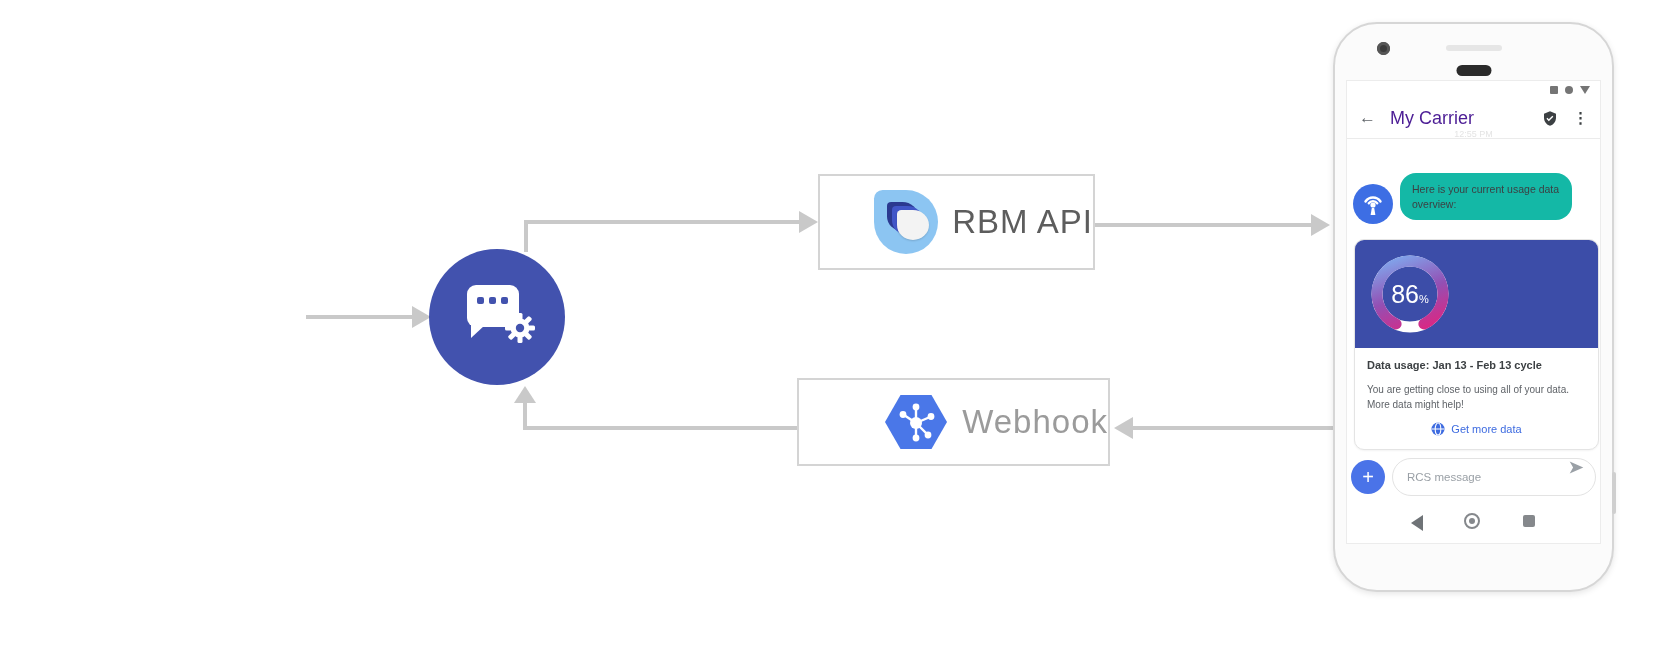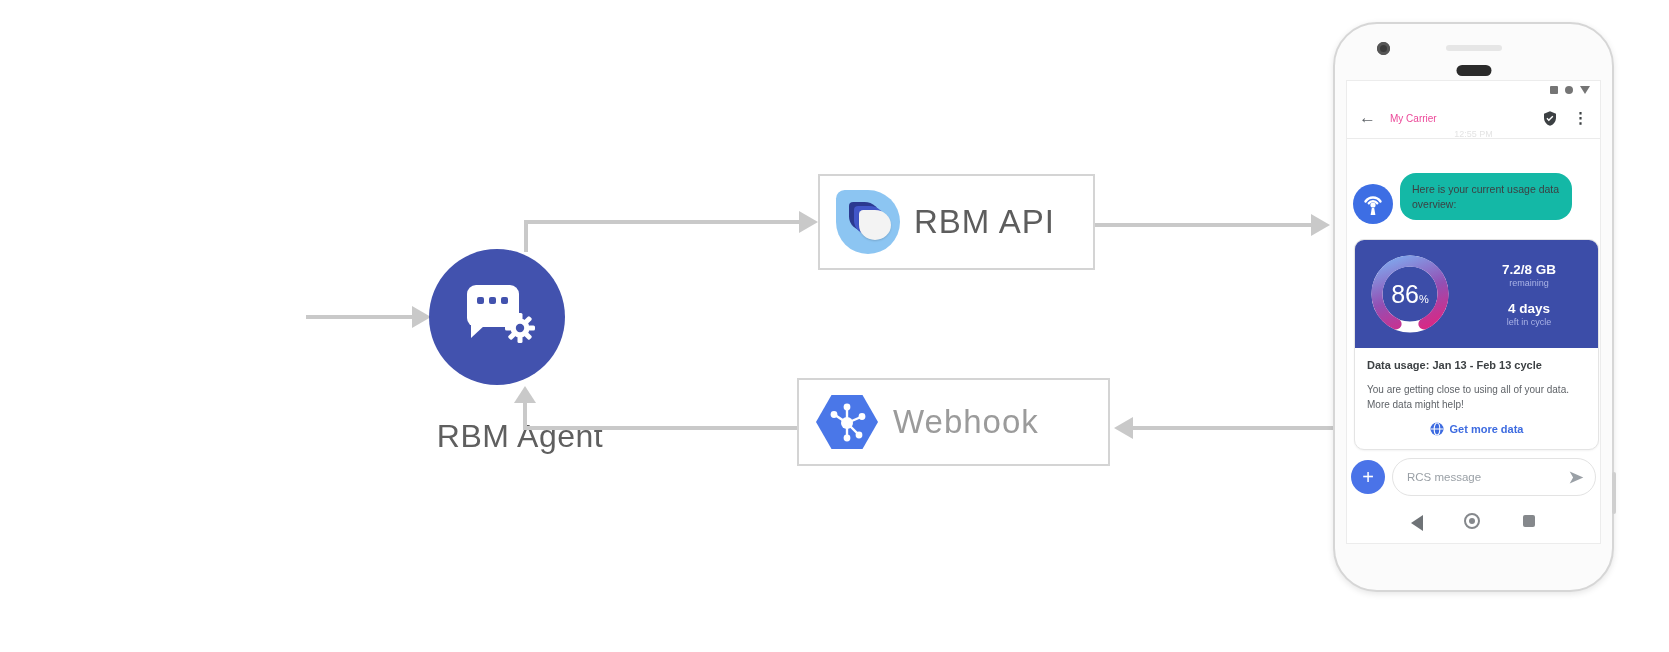--- a/index.html
+++ b/index.html
@@ -1,21 +1,21 @@
 <!DOCTYPE html>
 <html><head>
 <meta charset="utf-8">
 <style>
   * { margin:0; padding:0; box-sizing:border-box; }
   html,body { background:#fff; }
   body { font-family:"Liberation Sans", sans-serif; }
   .stage { position:relative; width:1669px; height:652px; background:#fff; overflow:hidden; }
 
   
-  .node-box { position:absolute; background:#fff; border:2px solid #d4d4d4; display:flex; align-items:center; }
+  .node-box { position:absolute; background:#fff; border:2px solid #d4d4d4; display:flex; align-items:center;justify-content:flex-end; }
   .et-box { left:48px; top:270px; width:258px; height:95px; justify-content:center; }
   .node-label { color:#6b6b6b; font-size:32px; font-weight:300; letter-spacing:.5px; white-space:nowrap; }
   .api-box { left:818px; top:174px; width:277px; height:96px; padding-left:16px; gap:14px; }
   .wh-box  { left:797px; top:378px; width:313px; height:88px; padding-left:16px; gap:14px; }
   .api-text { color:#5d5d5d; font-size:33px; font-weight:300; letter-spacing:1px; }
   .wh-text  { color:#9b9b9b; font-size:33px; font-weight:300; letter-spacing:1px; }
   .under-label { position:absolute; color:#5f5f5f; font-size:32px; font-weight:300; letter-spacing:.5px; text-align:center; }
   .agent-label { left:405px; top:418px; width:230px; }
   .messages-label { left:1323px; top:594px; width:300px; color:#8a8a8a; }
 
@@ -54,21 +54,21 @@
 
   
   .statusbar { position:absolute; right:10px; top:5px; display:flex; align-items:center; gap:7px; }
   .st-square { width:8px; height:8px; background:#757575; border-radius:1px; }
   .st-dot { width:8px; height:8px; background:#757575; border-radius:50%; }
   .st-tri { width:0; height:0; border-left:5px solid transparent; border-right:5px solid transparent; border-top:8px solid #757575; }
 
   
   .appbar { position:absolute; left:0; top:17px; width:100%; height:41px; border-bottom:1px solid #ebebeb; display:flex; align-items:center; padding:0 12px; }
   .back-glyph { font-size:17px; color:#5f6368; margin-right:14px; }
-  .appbar-title { font-size:10px; color:#ec4899; }
+  .appbar-title { font-size:18px; color:#4c1d95; }
   .appbar-right { margin-left:auto; display:flex; align-items:center; gap:15px; }
   .menu-glyph { font-size:15px; color:#3c4043; font-weight:bold; letter-spacing:0; }
   .timestamp { position:absolute; left:0; top:48px; width:100%; text-align:center; font-size:9px; color:#e4e4e4; }
 
   
   .avatar { position:absolute; left:6px; top:103px; width:40px; height:40px; border-radius:50%; background:#3d6ee4; }
   .chat-bubble { position:absolute; left:53px; top:92px; width:172px; background:#14b8a6; border-radius:16px; padding:9px 12px; font-size:10.5px; line-height:1.4; color:#3c4043; }
 
   
   .card { position:absolute; left:7px; top:158px; width:245px; border:1px solid #e4e4e4; border-radius:10px; overflow:hidden; background:#fff; box-shadow:0 1px 2px rgba(0,0,0,.05); }
@@ -78,25 +78,25 @@
   .gauge-num { font-size:25px; font-weight:400; }
   .gauge-unit { font-size:11px; margin-top:10px; }
   .card-stats { position:absolute; left:110px; top:0; width:128px; height:108px; display:flex; flex-direction:column; align-items:center; justify-content:center; color:#fff; }
   .stat-val { font-size:13.5px; font-weight:bold; }
   .stat-sub { font-size:9px; color:#aab3e6; margin-top:1px; }
   .stat-gap { height:13px; }
   .card-white { padding:11px 12px 13px; }
   .card-title { font-size:11px; font-weight:bold; color:#3c4043; }
   .card-body { font-size:10px; color:#5f6368; line-height:1.45; margin-top:12px; }
   .card-action { margin-top:10px; display:flex; align-items:center; justify-content:center; gap:6px; cursor:pointer; }
-  .card-action-text { font-size:11px; font-weight:bold; color:#3d6be0; }
+  .card-action-text { font-size:11px; font-weight:normal; color:#3d6be0; }
 
   
   .plus-btn { position:absolute; left:4px; top:379px; width:34px; height:34px; border-radius:50%; background:#4a73e8; color:#fff; display:flex; align-items:center; justify-content:center; font-size:20px; font-weight:300; cursor:pointer; }
-  .composer { position:absolute; left:45px; top:377px; width:204px; height:38px; border:1px solid #e3e3e3; border-radius:19px; background:#fff; display:flex; align-items:center; padding:0 10px 0 14px; }
+  .composer { position:absolute; left:45px; top:377px; width:204px; height:38px; border:1px solid #e3e3e3; border-radius:19px; background:#fff; display:flex; padding:0 10px 0 14px; }
   .composer input { border:none; outline:none; flex:1; font-size:11.5px; color:#3c4043; font-family:"Liberation Sans",sans-serif; background:transparent; min-width:0; }
   .composer input::placeholder { color:#9aa0a6; }
 
   
   .nav-back { position:absolute; left:64px; top:434px; width:0; height:0; border-top:8px solid transparent; border-bottom:8px solid transparent; border-right:12px solid #6f7377; cursor:pointer; }
   .nav-home { position:absolute; left:117px; top:432px; width:16px; height:16px; border:2px solid #85888c; border-radius:50%; cursor:pointer; }
   .nav-home::after { content:""; position:absolute; left:3px; top:3px; width:6px; height:6px; border-radius:50%; background:#85888c; }
   .nav-recents { position:absolute; left:176px; top:434px; width:12px; height:12px; background:#85888c; border-radius:2px; cursor:pointer; }
 </style>
 </head>
@@ -127,21 +127,20 @@
           <rect x="14.5" y="2" width="5" height="7" rx="1.5" transform="rotate(45 17 17)"></rect>
           <rect x="14.5" y="25" width="5" height="7" rx="1.5" transform="rotate(45 17 17)"></rect>
           <rect x="2" y="14.5" width="7" height="5" rx="1.5" transform="rotate(45 17 17)"></rect>
           <rect x="25" y="14.5" width="7" height="5" rx="1.5" transform="rotate(45 17 17)"></rect>
         </g>
         <circle cx="17" cy="17" r="9.5"></circle>
       </g>
       <circle cx="17" cy="17" r="4.2" fill="#4252ae"></circle>
     </svg>
   </div>
-  <div class="under-label agent-label">RBM Agent</div>
 
   <div class="aline" style="left:524px; top:222px; width:4px; height:30px;"></div>
   <div class="aline" style="left:524px; top:220px; width:276px; height:4px;"></div>
   <div class="ahead-r" style="left:799px; top:211px;"></div>
 
   <div class="node-box api-box">
     <div class="rbm-logo">
       <div class="tear tear-bg"></div>
       <div class="tear tear-navy"></div>
       <div class="tear tear-mid"></div>
@@ -236,27 +235,20 @@
                 </linearGradient>
               </defs>
               <circle cx="43" cy="43" r="33" fill="none" stroke="#ffffff" stroke-width="11"></circle>
               <circle cx="43" cy="43" r="33" fill="none" stroke="url(#gaugeGrad)" stroke-width="11" stroke-linecap="round" stroke-dasharray="178.3 29" transform="rotate(115 43 43)"></circle>
             </svg>
             <div class="gauge-text">
               <span class="gauge-num">86</span>
               <span class="gauge-unit">%</span>
             </div>
           </div>
-          <div class="card-stats">
-            <span class="stat-val">7.2/8 GB</span>
-            <span class="stat-sub">remaining</span>
-            <span class="stat-gap"></span>
-            <span class="stat-val">4 days</span>
-            <span class="stat-sub">left in cycle</span>
-          </div>
         </div>
         <div class="card-white">
           <div class="card-title">Data usage: Jan 13 - Feb 13 cycle</div>
           <div class="card-body">You are getting close to using all of your data. More data might help!</div>
           <div class="card-action">
             <svg width="14" height="14" viewBox="0 0 14 14">
               <circle cx="7" cy="7" r="6.5" fill="#3d6be0"></circle>
               <g stroke="#ffffff" stroke-width="1.1" fill="none">
                 <ellipse cx="7" cy="7" rx="2.8" ry="6"></ellipse>
                 <line x1="1" y1="7" x2="13" y2="7"></line>

